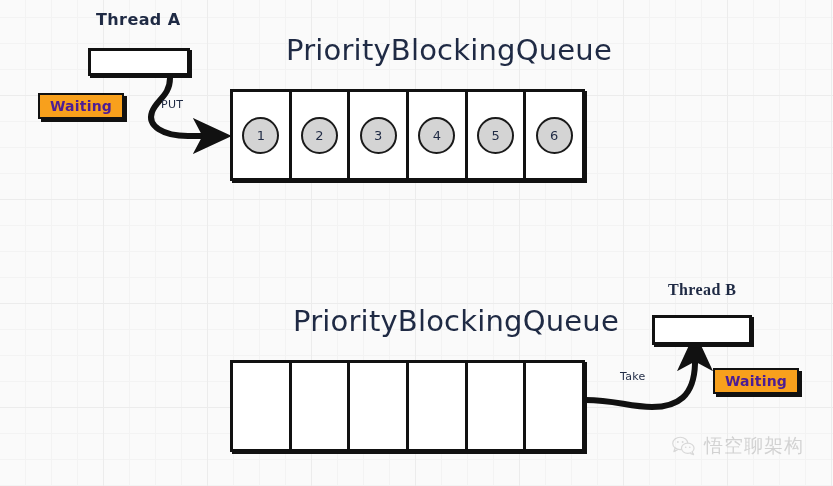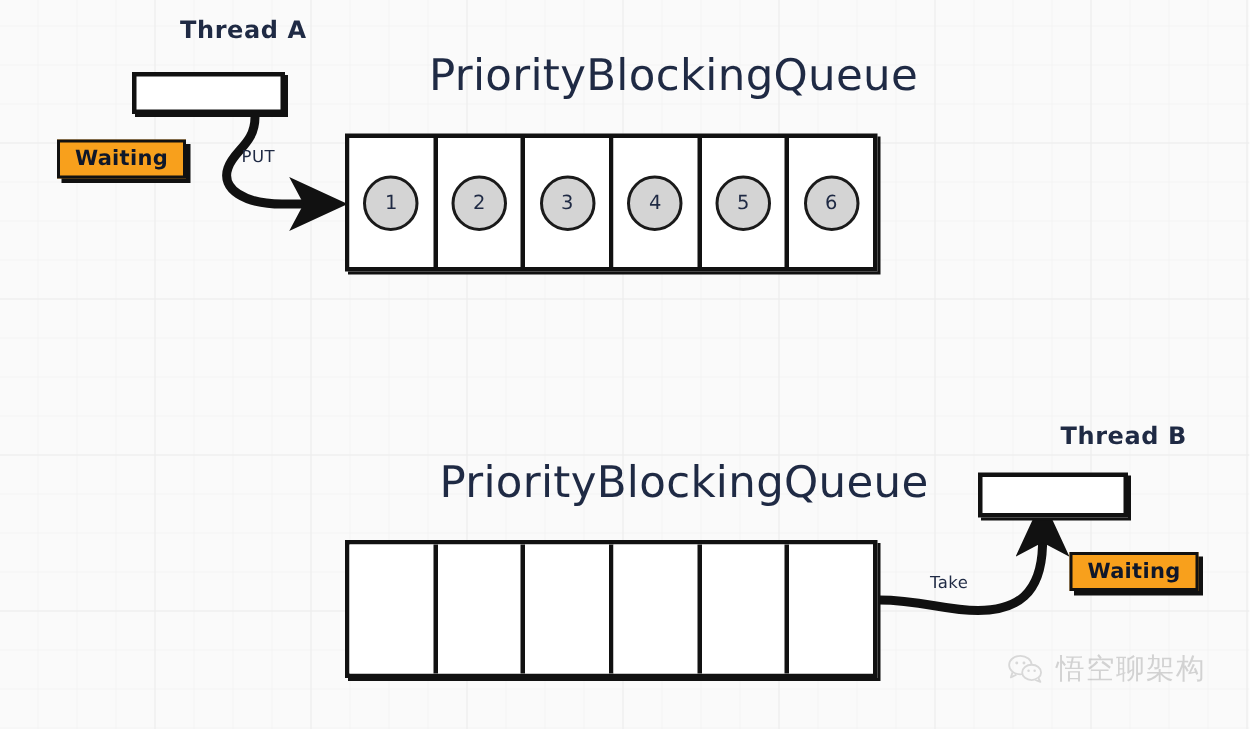--- a/index.html
+++ b/index.html
@@ -58,21 +58,21 @@
     box-shadow: 2px 2px 0 #111111;
   }
 
   
   .waiting-badge {
     position: absolute;
     background: #f8a01c;
     border: 2px solid #111111;
     box-sizing: border-box;
     box-shadow: 3px 3px 0 #111111;
-    color: #0f172a;
+    color: #4c1d95;
     font-size: 14px;
     font-weight: 600;
     display: flex;
     align-items: center;
     justify-content: center;
     letter-spacing: 0.2px;
   }
 
   
   .queue {
@@ -158,21 +158,21 @@
       <marker id="head-up" markerWidth="7" markerHeight="7" refX="3.2" refY="3" orient="auto">
         <path d="M0,0 L6.5,3 L0,6 L1.6,3 Z" fill="#111111"></path>
       </marker>
     </defs>
 
     <path d="M 170,78 C 170,96 156,100 152,112 C 147,126 163,136 188,136 L 212,136" fill="none" stroke="#111111" stroke-width="6" stroke-linecap="round" marker-end="url(#head-right)"></path>
 
     <path d="M 586,400 C 614,400 630,407 652,407 C 678,407 694,396 695,364 L 695,352" fill="none" stroke="#111111" stroke-width="6" stroke-linecap="round" marker-end="url(#head-up)"></path>
   </svg>
 
-  <div class="thread-label" style="left:96px; top:10px;margin-left:24px;">Thread A</div>
+  <div class="thread-label" style="left:96px; top:10px;">Thread A</div>
 
   <div class="thread-box" style="left:88px; top:48px; width:102px; height:28px;"></div>
 
   <div class="waiting-badge" style="left:38px; top:93px; width:86px; height:26px;">Waiting</div>
 
   <div class="arrow-label" style="left:161px; top:98px;">PUT</div>
 
   <div class="queue-title" style="left:255px; top:33px;">PriorityBlockingQueue</div>
 
   <div class="queue" id="top-queue" style="left:230px; top:89px; width:355px; height:92px;">
@@ -200,25 +200,25 @@
 
   <div class="queue" id="bottom-queue" style="left:230px; top:360px; width:355px; height:92px;">
       <div class="queue-cell" style="flex: 1 1 0px;"></div>
       <div class="queue-cell" style="flex: 1 1 0px;"></div>
       <div class="queue-cell" style="flex: 1 1 0px;"></div>
       <div class="queue-cell" style="flex: 1 1 0px;"></div>
       <div class="queue-cell" style="flex: 1 1 0px;"></div>
       <div class="queue-cell" style="flex: 1 1 0px;"></div>
     </div>
 
-  <div class="thread-label" style="left:707px; top:281px;">Thread B</div>
+  <div class="thread-label" style="left:668px; top:281px;font-family:Liberation Serif, serif;">Thread B</div>
 
   <div class="thread-box" style="left:652px; top:315px; width:100px; height:30px;"></div>
 
-  <div class="arrow-label" style="left:620px; top:382px;">Take</div>
+  <div class="arrow-label" style="left:620px; top:370px;">Take</div>
 
   <div class="waiting-badge" style="left:713px; top:368px; width:86px; height:26px;">Waiting</div>
 
   <div class="watermark" style="left:672px; top:433px;">
     <span style="display:inline-block;width:24px;height:20px;">
       <svg viewBox="0 0 32 26" width="24" height="20" xmlns="http://www.w3.org/2000/svg">
         <ellipse cx="11" cy="9.5" rx="10" ry="8.2" fill="none" stroke="#9a9a9a" stroke-width="1.6"></ellipse>
         <path d="M4,16 L2.5,20.5 L7.5,18" fill="none" stroke="#9a9a9a" stroke-width="1.6" stroke-linejoin="round"></path>
         <circle cx="7.8" cy="7.6" r="1.3" fill="#9a9a9a"></circle>
         <circle cx="14.2" cy="7.6" r="1.3" fill="#9a9a9a"></circle>

